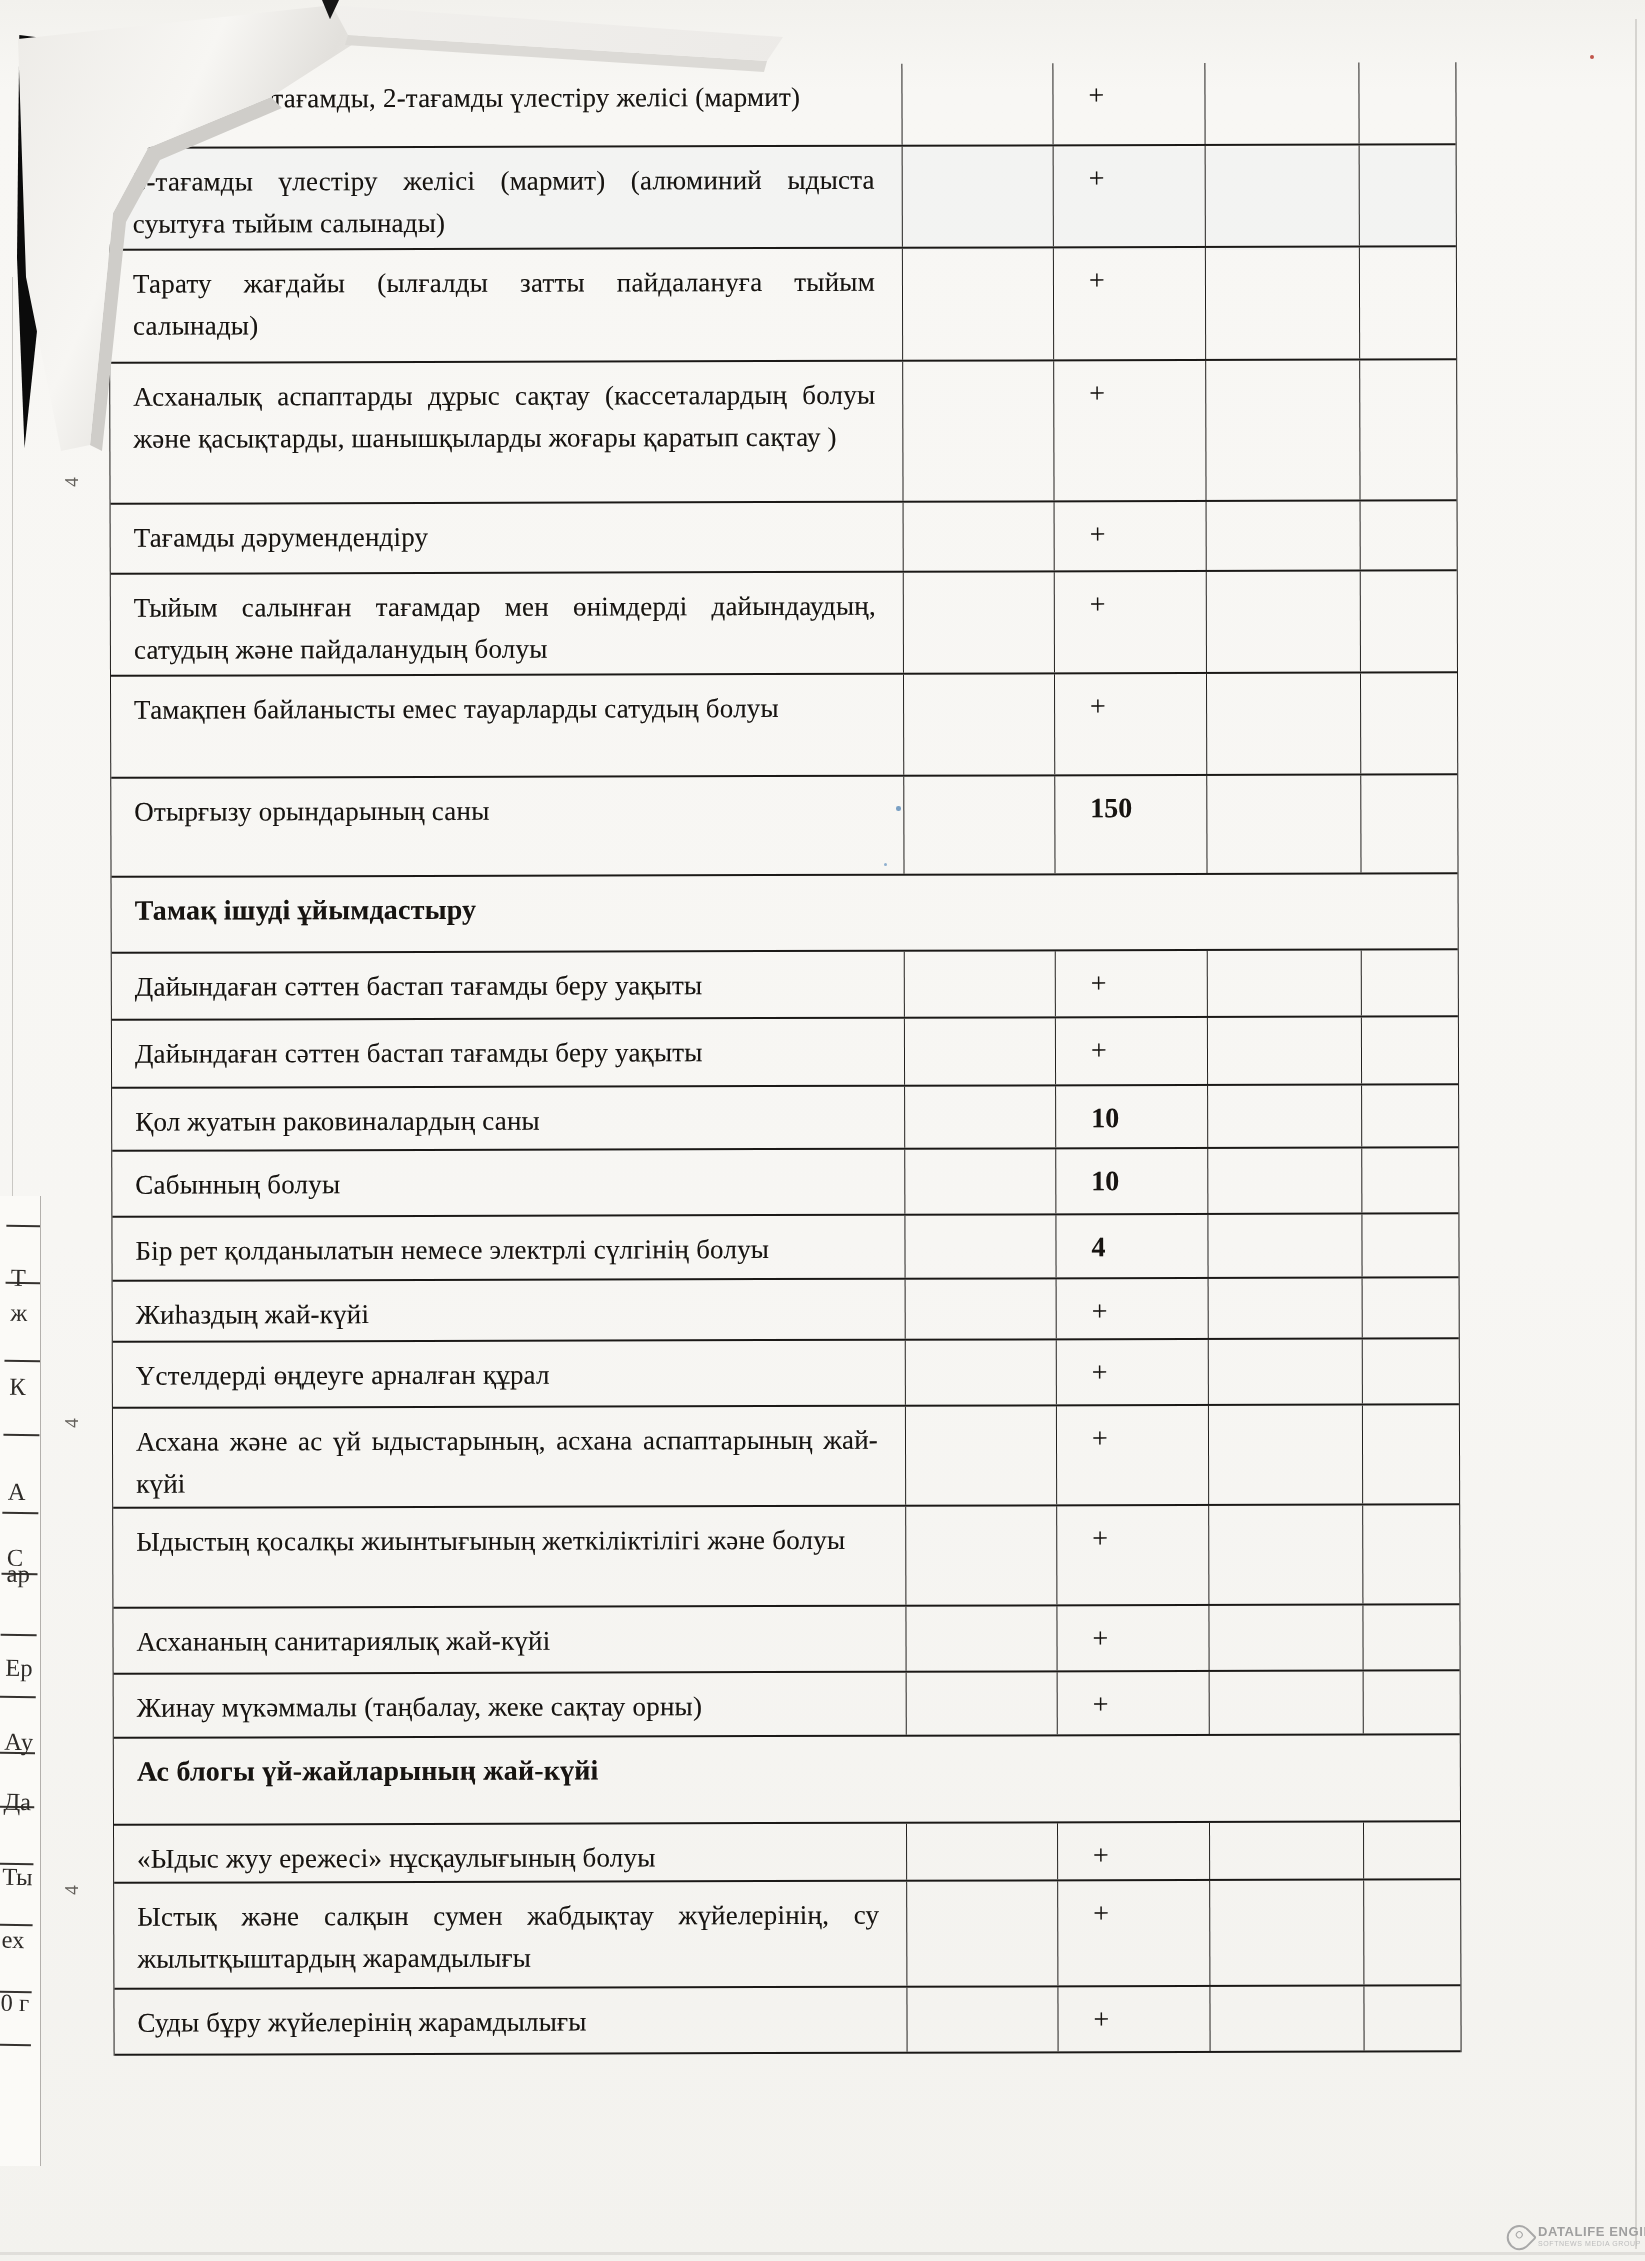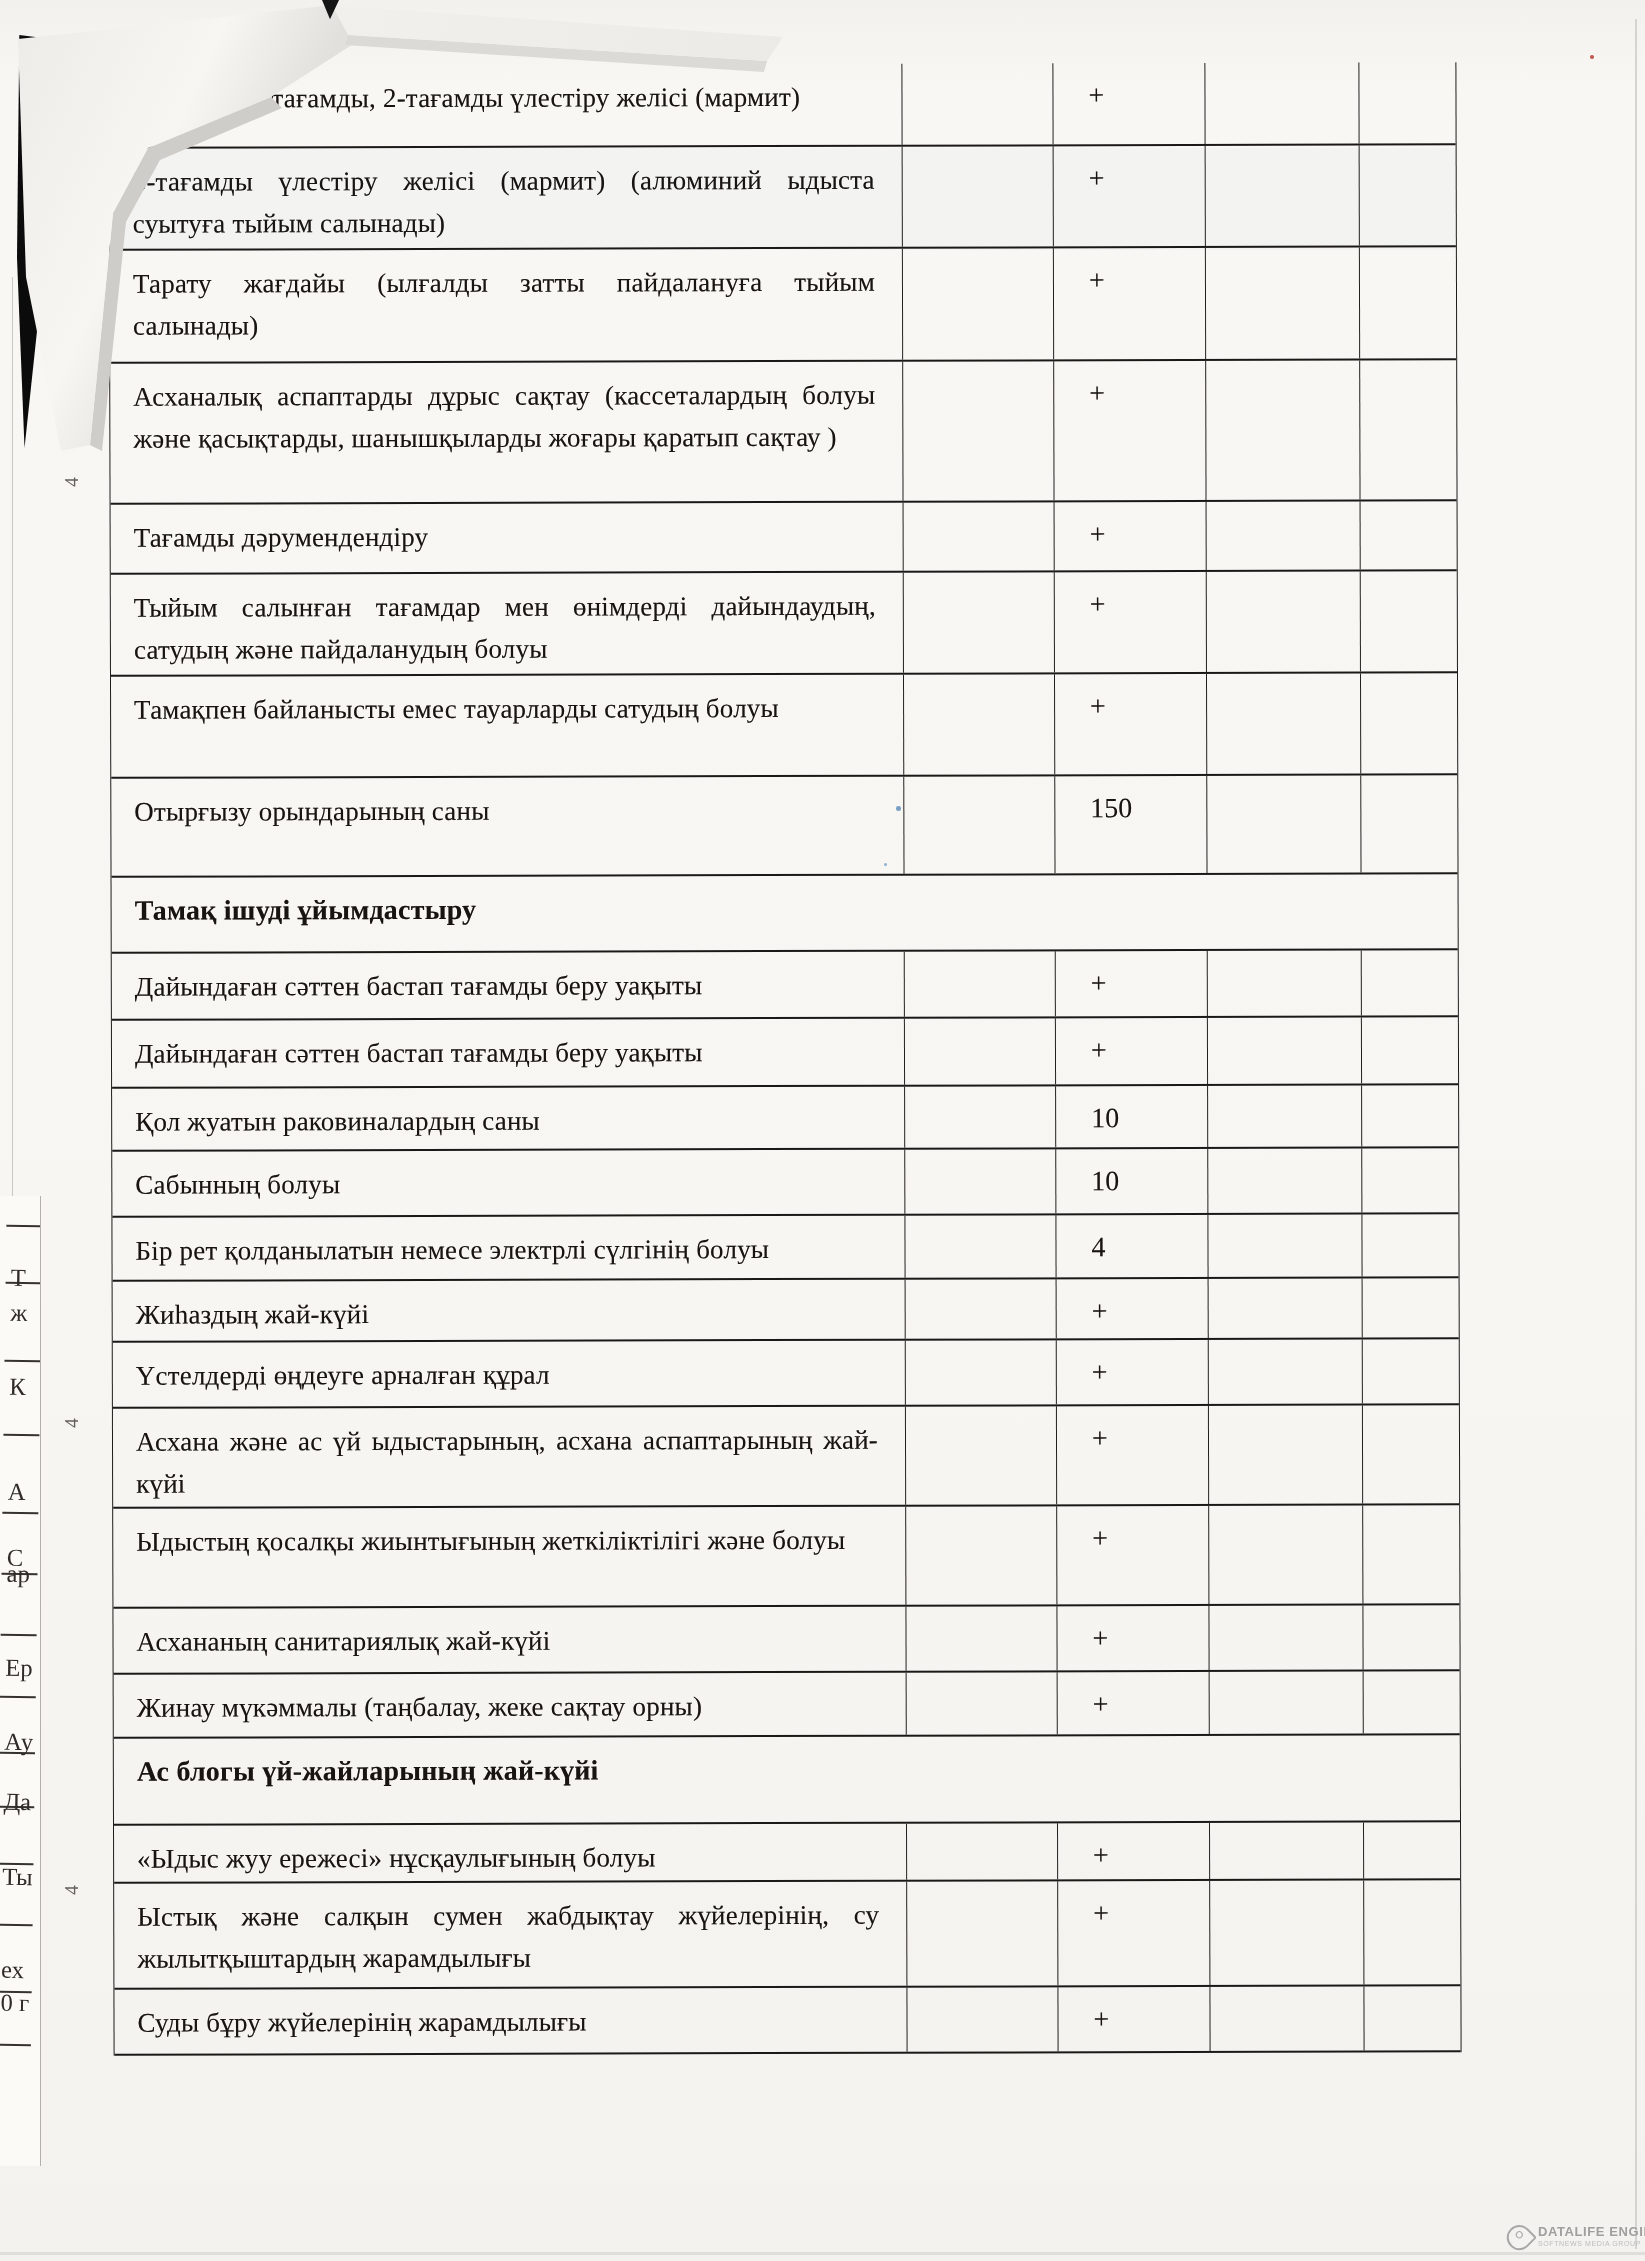--- a/index.html
+++ b/index.html
@@ -52,21 +52,21 @@
   .doc-table *{box-sizing:border-box;}
   .row{display:flex;border-bottom:2.6px solid #1b1917;}
   .cell{border-right:1.9px solid #23211f;overflow:hidden;}
   .cell.c1{width:793px;padding:13px 27px 9px 23px;text-align:justify;
     font-size:27px;line-height:1.55;letter-spacing:0.2px;text-shadow:0 0 0.6px rgba(25,22,20,.35);}
   .cell.c2{width:151px;}
   .cell.c3{width:152px;padding:15.5px 6.4px 6.4px 35px;font-size:28px;text-shadow:0 0 0.6px rgba(25,22,20,.3);}
   .cell.c4{width:154px;}
   .cell.c5{width:92px;border-right:none;}
   .row.first .c1{padding-left:162px;}
-  .cell.c3.num{font-weight:400;}
+  .cell.c3.num{font-weight:700;}
   .row.section{}
   .row.section .full{width:1342px;border-right:none;padding:17px 27px 9px 23px;
     font-size:28px;font-weight:700;letter-spacing:0.2px;text-shadow:0 0 0.6px rgba(25,22,20,.35);}
 
   
   .watermark{position:absolute;left:1507px;top:2224px;display:flex;align-items:flex-start;
     font-family:"Liberation Sans","DejaVu Sans",sans-serif;}
   .wm-eye{position:relative;width:20.6px;height:20.6px;border:2.6px solid #a8a8a8;border-radius:50% 10% 50% 50%;
     transform:rotate(45deg);margin-top:1.3px;flex:0 0 auto;}
   .wm-eye::after{content:"";position:absolute;left:5.2px;top:5.2px;width:5.2px;height:5.2px;
@@ -107,21 +107,21 @@
         <div class="frag" style="top: 68px;">Т</div>
         <div class="frag" style="top: 103px;">ж</div>
         <div class="frag" style="top: 177px;">К</div>
         <div class="frag" style="top: 282px;">А</div>
         <div class="frag" style="top: 348px;">С</div>
         <div class="frag" style="top: 364px;">ар</div>
         <div class="frag" style="top: 458px;">Ер</div>
         <div class="frag" style="top: 532px;">Ау</div>
         <div class="frag" style="top: 592px;">Да</div>
         <div class="frag" style="top: 667px;">Ты</div>
-        <div class="frag" style="top: 730px; margin-top: 30px;">ех</div>
+        <div class="frag" style="top: 730px;">ех</div>
         <div class="frag" style="top: 793px;">0 г</div>
       </div>
   </div>
 
   <div class="doc-table">
       <div class="row first" style="height: 83px;">
         <div class="cell c1">тағамды, 2-тағамды үлестіру желісі  (мармит)</div>
         <div class="cell c2"></div>
         <div class="cell c3">+</div>
         <div class="cell c4"></div>

